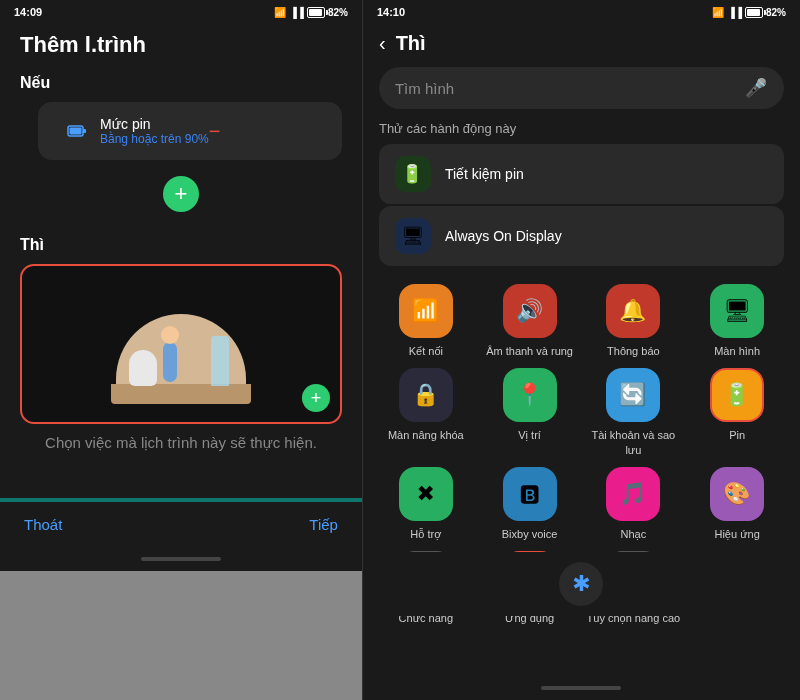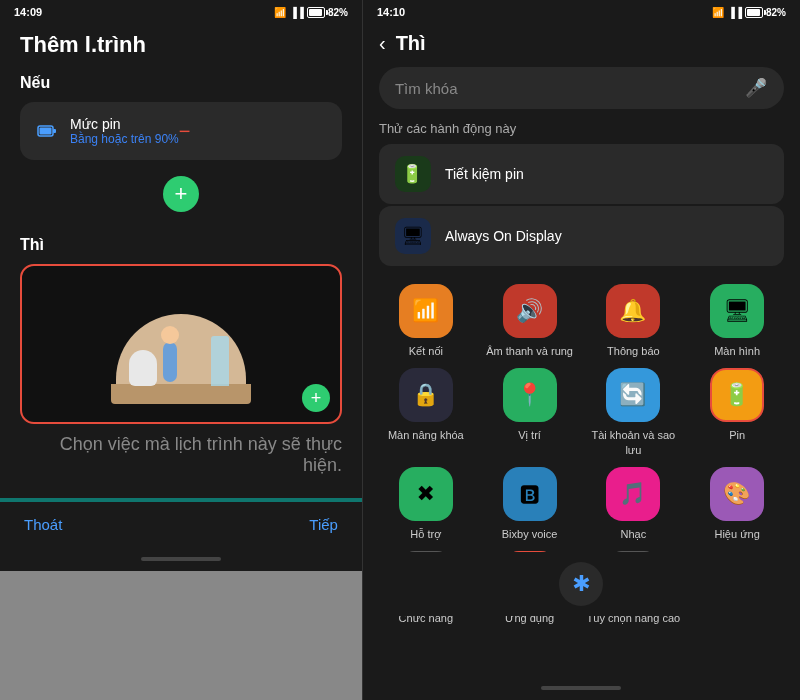--- a/index.html
+++ b/index.html
@@ -55,24 +55,25 @@
     .section-label {
       color: #fff;
       font-size: 16px;
       font-weight: 600;
       margin-bottom: 10px;
     }
 
     .condition-card {
       background: #2a2a2a;
       border-radius: 14px;
-      padding: 14px 16px;
+      padding: 14px 28px;
       display: flex;
       align-items: center;
       margin-bottom: 16px;
+      margin-left: 18px;
     }
 
     .condition-left {
       display: flex;
       align-items: center;
       gap: 12px;
     }
 
     .battery-icon {
       width: 22px;
@@ -141,22 +142,22 @@
       justify-content: center;
       color: #fff;
       font-size: 18px;
       position: absolute;
       bottom: 10px;
       right: 10px;
     }
 
     .hint-text {
       color: #888;
-      font-size: 18px;
-      text-align: right;
+      font-size: 15px;
+      text-align: center;
       margin-bottom: 2px;
     }
 
     .bottom-nav {
       display: flex;
       justify-content: space-between;
       padding: 14px 24px;
       border-top: 4px solid #0f766e;
     }
 
@@ -458,21 +459,21 @@
       <span>82%</span>
     </div>
   </div>
 
   <div class="back-header">
     <span class="back-arrow">‹</span>
     <span class="back-title">Thì</span>
   </div>
 
   <div class="search-bar">
-    <div class="search-input-area">Tìm khóa</div>
+    <div class="search-input-area">Tìm hình</div>
     <span class="mic-icon">🎤</span>
   </div>
 
   <div class="right-screen">
 
     <div class="actions-section-label">Thử các hành động này</div>
 
     <div id="quick-actions-container">
       <div class="action-row">
         <div class="action-icon-box" style="background:#1a3a1a;">

